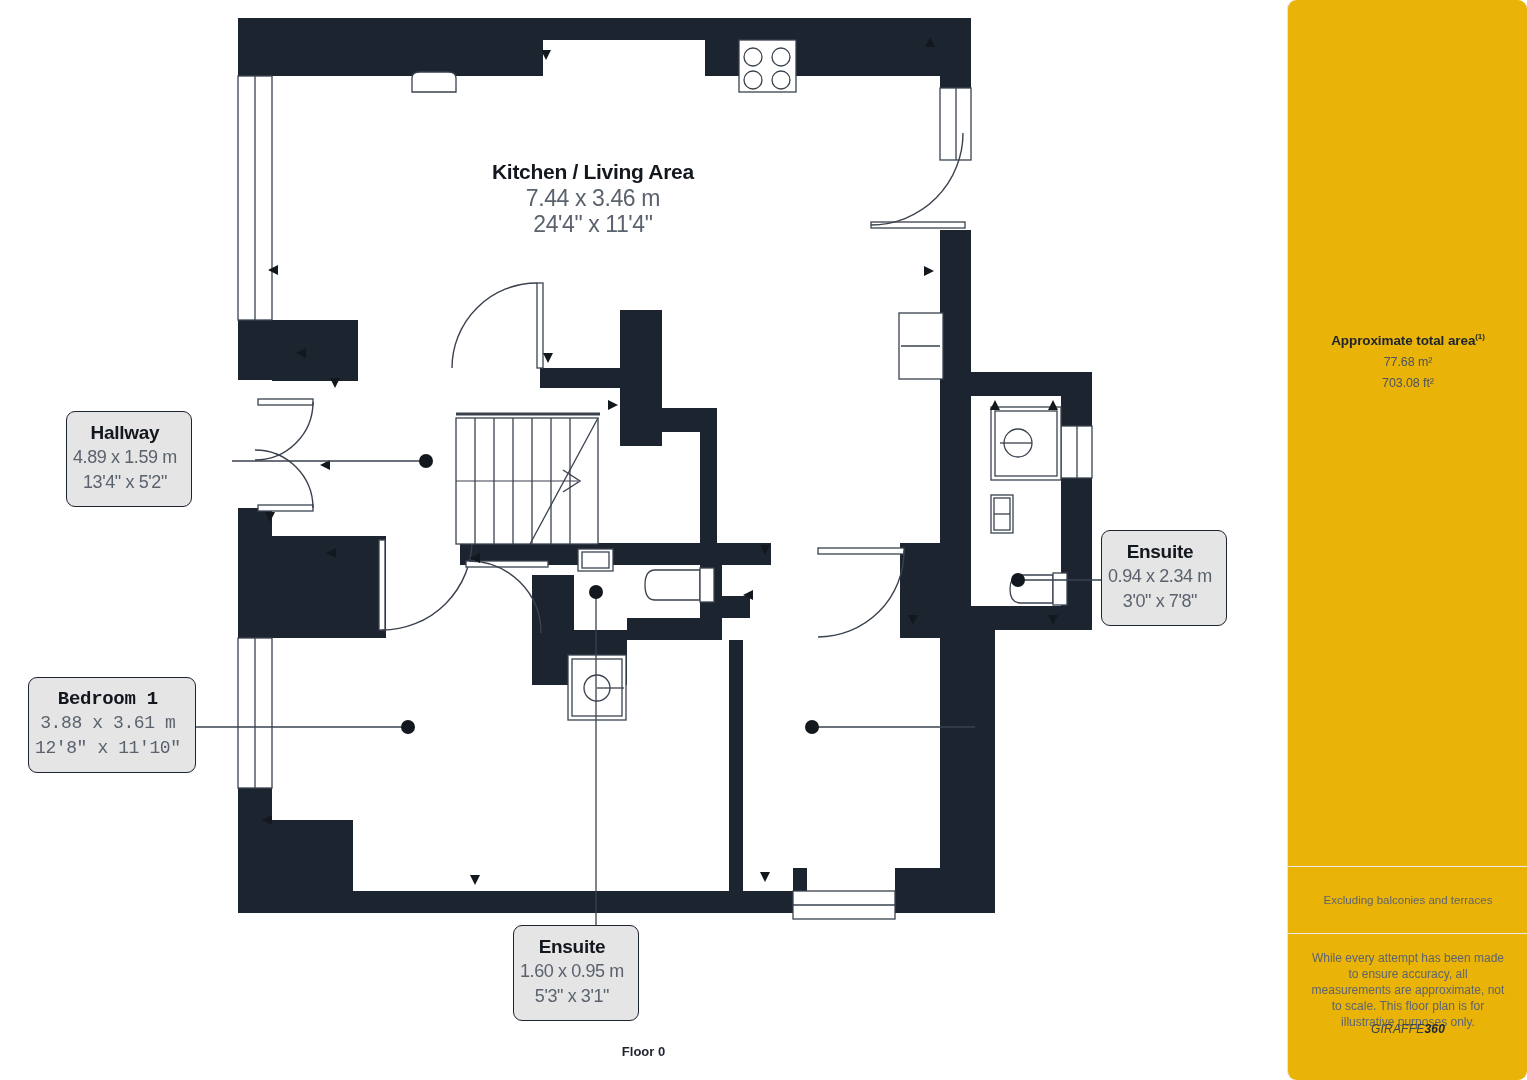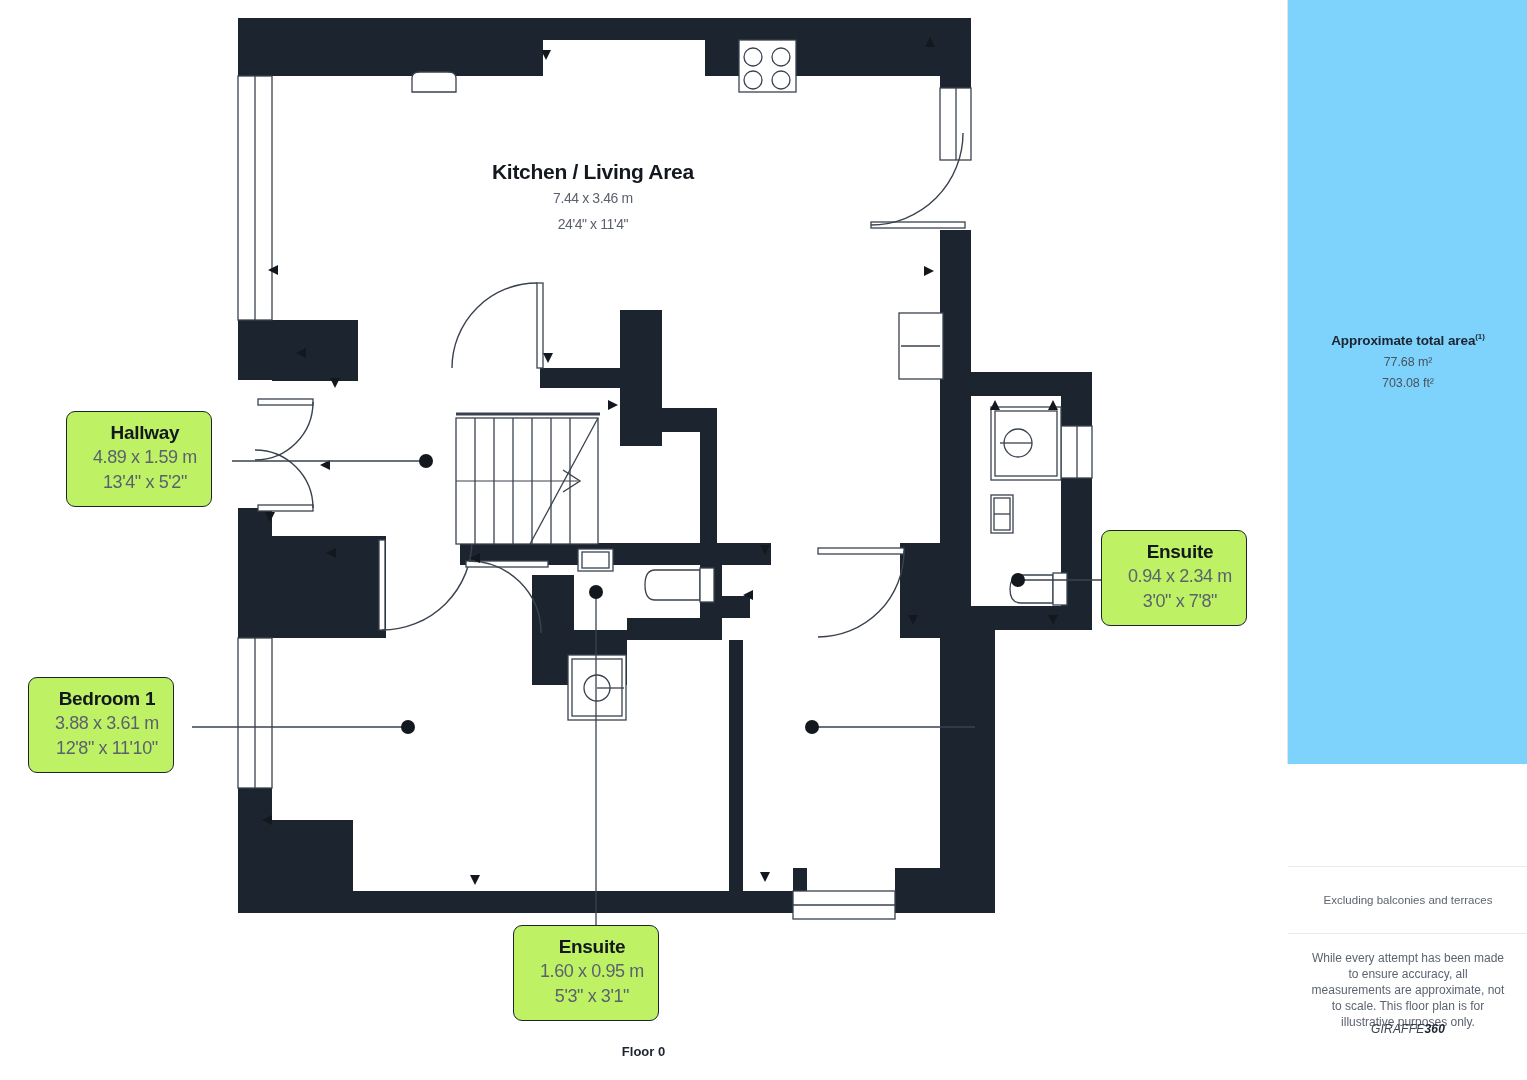--- a/index.html
+++ b/index.html
@@ -13,23 +13,24 @@
     width: 1527px;
     height: 1080px;
     background: #ffffff;
     overflow: hidden;
   }
 
   
   #sidebar {
     position: absolute;
     left: 1287px; top: 0;
-    width: 240px; height: 764px;
+    width: 240px; height: 1080px;
     border-left: 1px solid #e2e5e9;
-    background: #7dd3fc;
+    background: #eab308;
+    border-radius: 9px;
   }
   .side-block {
     position: absolute;
     left: 0; width: 240px;
     text-align: center;
   }
   #area-block { top: 332px; }
   #area-title {
     font-size: 13.5px;
     font-weight: bold;
@@ -81,23 +82,23 @@
   #plan {
     position: absolute;
     left: 0; top: 0;
   }
 
   
   .callout {
     position: absolute;
     border: 1.6px solid #1c2430;
     border-radius: 9px;
-    background: #bef264;
+    background: #e5e5e5;
     text-align: center;
-    padding: 9px 14px 11px 26px;
+    padding: 9px 14px 11px 6px;
     white-space: nowrap;
   }
   .callout .c-title {
     font-size: 19px;
     font-weight: bold;
     color: #13181f;
     letter-spacing: -0.3px;
     line-height: 24px;
   }
   .callout .c-dim {
@@ -114,21 +115,21 @@
     white-space: nowrap;
   }
   .inline-label .c-title {
     font-size: 21px;
     font-weight: bold;
     color: #13181f;
     letter-spacing: -0.3px;
     line-height: 27px;
   }
   .inline-label .c-dim {
-    font-size: 14px;
+    font-size: 23px;
     color: #5a626e;
     letter-spacing: -0.4px;
     line-height: 26px;
   }
 </style>
 </head>
 <body>
 
 <div id="page">
 
@@ -394,21 +395,21 @@
     <div class="c-dim">7.44 x 3.46 m</div>
     <div class="c-dim">24'4" x 11'4"</div>
   </div>
 
   <div class="callout" id="label-hallway" style="left:66px; top:411px;">
     <div class="c-title">Hallway</div>
     <div class="c-dim">4.89 x 1.59 m</div>
     <div class="c-dim">13'4" x 5'2"</div>
   </div>
 
-  <div class="callout" id="label-bedroom1" style="left:28px; top:677px;">
+  <div class="callout" id="label-bedroom1" style="left:28px; top:677px;font-family:Liberation Mono, monospace;">
     <div class="c-title">Bedroom 1</div>
     <div class="c-dim">3.88 x 3.61 m</div>
     <div class="c-dim">12'8" x 11'10"</div>
   </div>
 
 
   <div class="callout" id="label-ensuite-right" style="left:1101px; top:530px;">
     <div class="c-title">Ensuite</div>
     <div class="c-dim">0.94 x 2.34 m</div>
     <div class="c-dim">3'0" x 7'8"</div>

